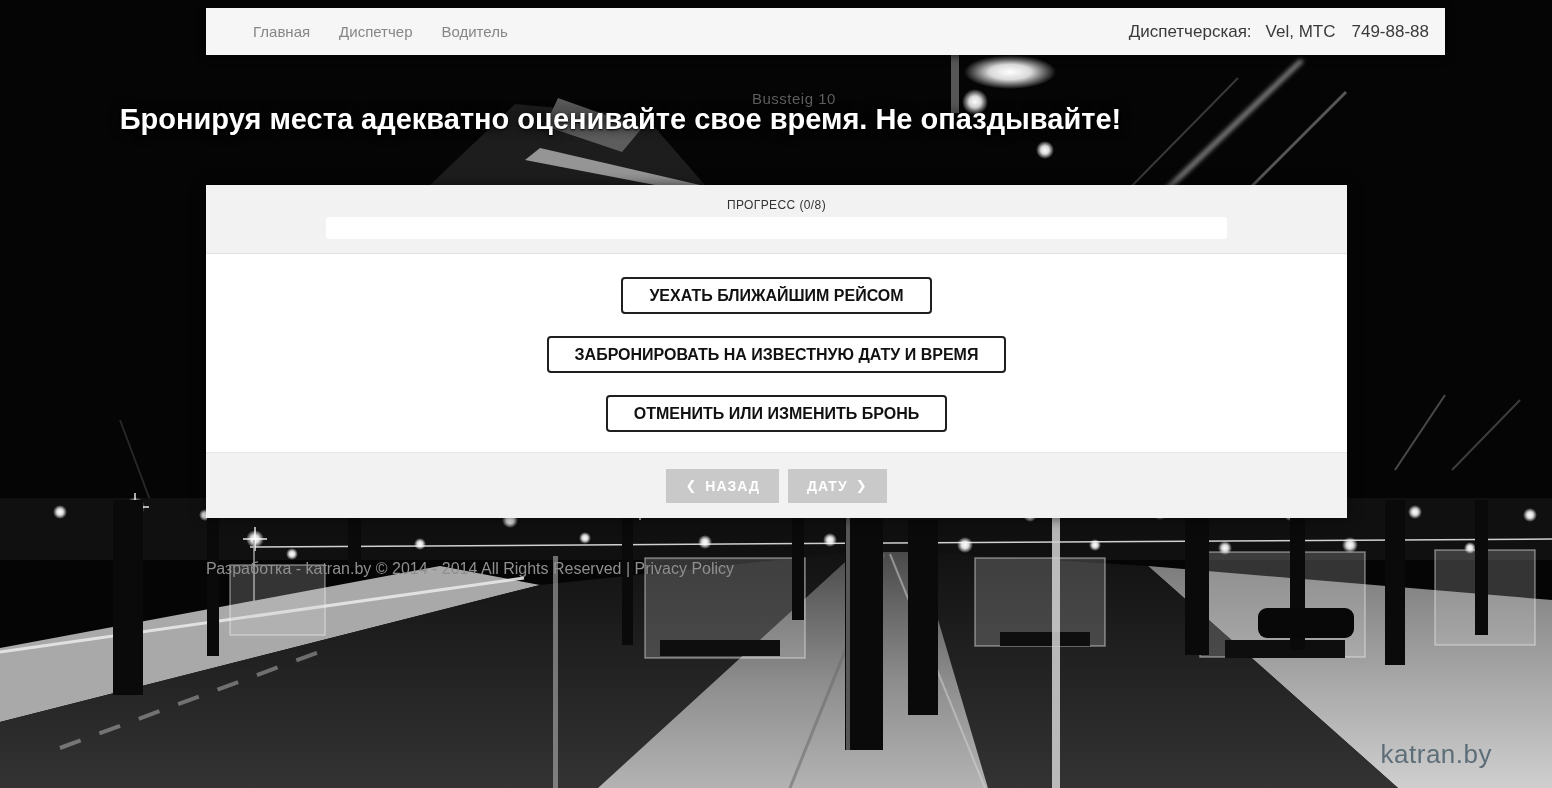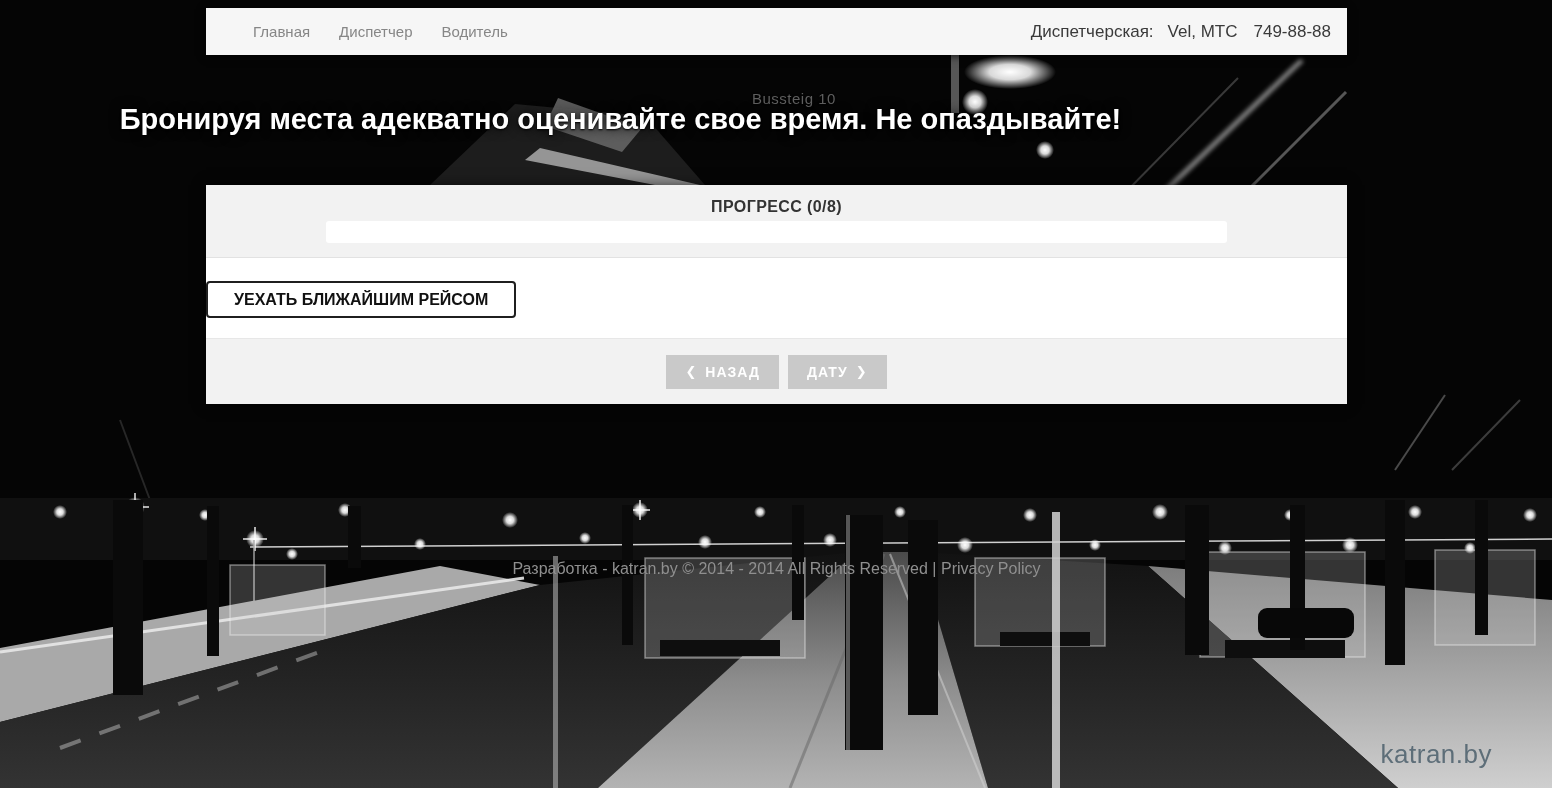--- a/index.html
+++ b/index.html
@@ -14,26 +14,26 @@
     position:absolute;left:752px;top:90px;z-index:1;
     color:#5f5f5f;font-size:15px;font-weight:normal;letter-spacing:.5px;
     text-shadow:0 0 2px #000;
   }
   .watermark{
     position:absolute;right:60px;bottom:18px;z-index:1;
     color:#3c5260;opacity:.75;font-size:26px;letter-spacing:.5px;
   }
   .site-footer{
     position:absolute;left:206px;top:560px;width:1141px;z-index:1;
-    color:#8f8f8f;font-size:16px;text-align:center;
+    color:#8f8f8f;font-size:16px;
   }
   .site-footer a{color:#8f8f8f;text-decoration:none;}
   
   .navbar{
-    position:absolute;left:206px;top:8px;width:1141px;height:47px;z-index:2;
+    position:absolute;left:206px;top:8px;width:1239px;height:47px;z-index:2;
     background:#f6f6f6;box-shadow:0 1px 8px rgba(0,0,0,.8);
     display:flex;align-items:center;justify-content:space-between;
     box-sizing:border-box;padding:0 16px 0 47px;
   }
   .nav-links{display:flex;gap:29px;align-items:center;}
   .nav-link{color:#868686;font-size:15px;text-decoration:none;cursor:pointer;}
   .nav-right{display:flex;align-items:center;gap:14px;color:#3a3a3a;font-size:17px;}
   .nav-right .phone{margin-left:2px;}
   
   .hero-title{
@@ -45,29 +45,29 @@
   
   .card{
     position:absolute;left:206px;top:185px;width:1141px;z-index:2;
     background:#ffffff;box-shadow:0 0 12px rgba(0,0,0,.65);
   }
   .card-header{
     background:#f2f2f2;border-bottom:1px solid #e2e2e2;
     padding:13px 120px 14px 120px;
   }
   .progress-label{
-    text-align:center;color:#333333;font-size:16px;font-weight:bold;
+    text-align:center;color:#333333;font-size:12px;font-weight:normal;
     letter-spacing:.4px;margin-bottom:5px;
   }
   .progress-track{
     height:22px;background:#ffffff;border-radius:3px;overflow:hidden;
   }
   .progress-fill{height:100%;background:#5cb85c;width:0%;}
   .card-body{
-    padding:23px 0 20px 0;display:flex;flex-direction:row;align-items:center;gap:22px;
+    padding:23px 0 20px 0;display:flex;flex-direction:column;align-items:center;gap:22px;
   }
   .action-btn{
     background:#ffffff;border:2px solid #1f1f1f;border-radius:4px;
     color:#111111;font-family:inherit;font-size:16px;font-weight:bold;
     padding:7px 26px;line-height:19px;cursor:pointer;white-space:nowrap;
   }
   .card-footer{
     background:#f2f2f2;border-top:1px solid #e7e7e7;height:65px;
     display:flex;align-items:center;justify-content:center;gap:9px;
   }
@@ -226,20 +226,22 @@
 <section class="card">
   <div class="card-header">
     <div class="progress-label">ПРОГРЕСС (0/8)</div>
     <div class="progress-track">
       <div class="progress-fill" style="width: 0%;"></div>
     </div>
   </div>
 
   <div class="card-body">
     <button class="action-btn">УЕХАТЬ БЛИЖАЙШИМ РЕЙСОМ</button>
+    <button class="action-btn">ЗАБРОНИРОВАТЬ НА ИЗВЕСТНУЮ ДАТУ И ВРЕМЯ</button>
+    <button class="action-btn">ОТМЕНИТЬ ИЛИ ИЗМЕНИТЬ БРОНЬ</button>
   </div>
 
   <div class="card-footer">
     <button class="pager-btn">
       <span class="chev">❮</span>
       <span>НАЗАД</span>
     </button>
     <button class="pager-btn">
       <span>ДАТУ</span>
       <span class="chev">❯</span>

